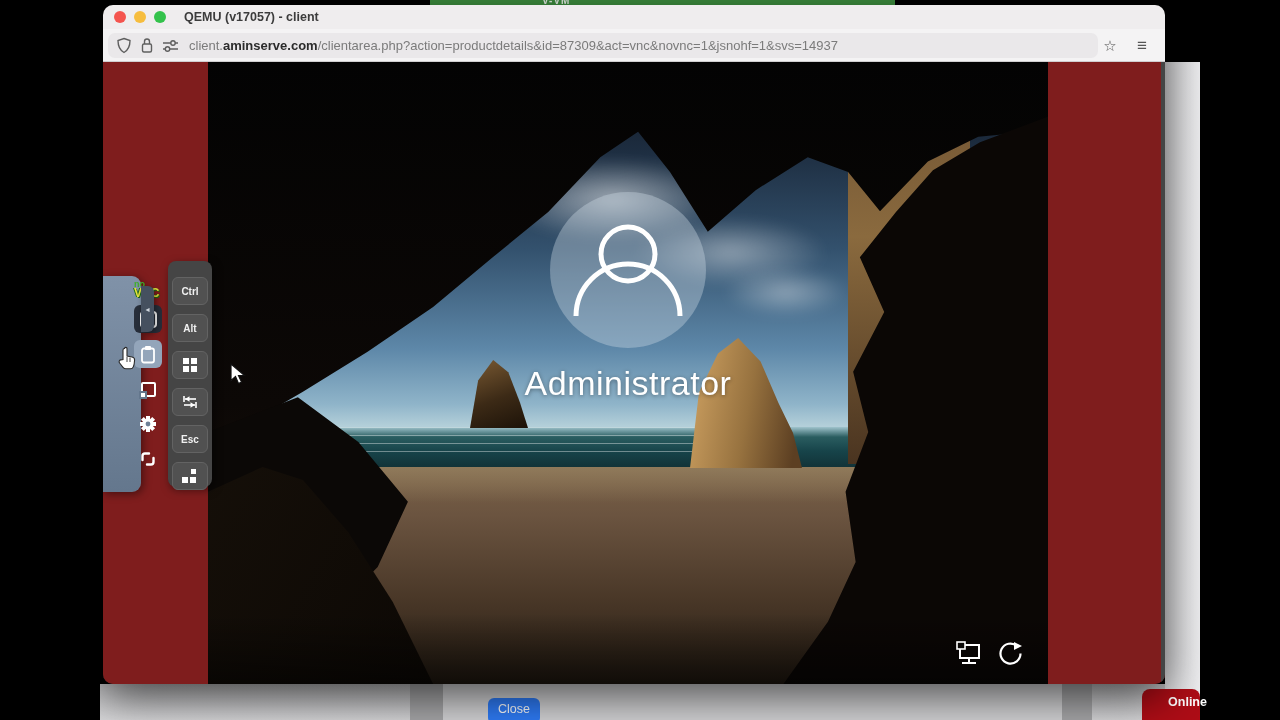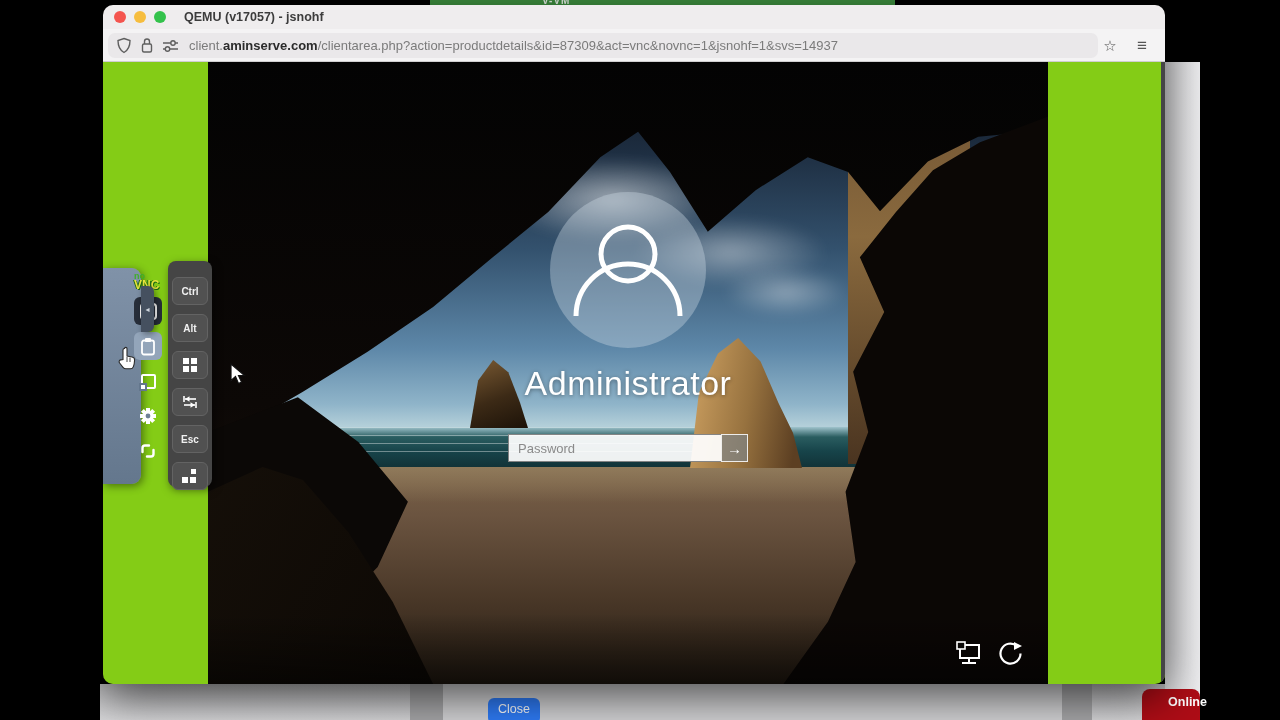--- a/index.html
+++ b/index.html
@@ -45,21 +45,21 @@
   #url-field svg { margin-left:8px; flex:none; }
   #url-text { font-size:13px; color:#7b7b7b; margin-left:10px; white-space:nowrap;
     overflow:hidden; }
   #url-text b { color:#2b2b2b; }
   .tb-icon { position:absolute; top:0; height:33px; width:30px; display:flex;
     align-items:center; justify-content:center; font-size:15px; color:#555; }
   #star-button { right:40px; }
   #menu-button { right:8px; font-size:17px; }
 
   
-  #content { position:absolute; left:0; top:57px; width:1062px; height:622px; background:#84cc16; }
+  #content { position:absolute; left:0; top:57px; width:1062px; height:622px; background:#7f1d1d; }
   #content-scrollbar { position:absolute; right:0; top:0; width:4px; height:622px; background:#454545; }
   #vnc-canvas { position:absolute; left:105px; top:0; width:840px; height:622px; overflow:hidden;
     background:#000; }
 
   
   #sky { position:absolute; inset:0;
     background:linear-gradient(180deg,#10151d 0%,#1d2d40 14%,#33516d 30%,#5d87a8 46%,#8fb4c9 55%,#b3cfd9 58.5%); }
   .cloud { position:absolute; border-radius:50%; filter:blur(6px); background:
     radial-gradient(ellipse at center, rgba(255,255,255,.85) 0%, rgba(255,255,255,0) 70%); }
   #cloud-1 { left:290px; top:95px;  width:230px; height:85px; opacity:.65; }
@@ -113,21 +113,21 @@
   #password-input { flex:1; height:28px; background:rgba(255,255,255,.93);
     border:1px solid rgba(70,70,70,.65); border-right:none; font-size:13px;
     color:#333; padding:0 9px; outline:none; font-family:"Liberation Sans",sans-serif; }
   #password-input::placeholder { color:#8a8a8a; }
   #password-submit { width:27px; height:28px; background:rgba(125,136,146,.62);
     border:1px solid rgba(255,255,255,.85); color:#fff; font-size:15px;
     display:flex; align-items:center; justify-content:center; }
   #lock-icons { position:absolute; left:745px; top:578px; display:flex; gap:14px; }
 
   
-  #novnc-bar { position:absolute; left:103px; top:268px; width:38px; height:216px; z-index:3;
+  #novnc-bar { position:absolute; left:103px; top:276px; width:38px; height:216px; z-index:3;
     background:linear-gradient(180deg,#8092a8,#64778d); border-radius:0 9px 9px 0;
     box-shadow:2px 2px 8px rgba(0,0,0,.45);padding-left:31px; }
   #novnc-logo { width:100%; text-align:center; padding-top:4px; line-height:9px; }
   #novnc-logo .l1 { display:block; color:#3fae2a; font-weight:bold; font-size:9px; }
   #novnc-logo .l2 { display:block; color:#e6e33c; font-weight:bold; font-size:12px;
     text-shadow:1px 1px 0 #1e6b14, -1px 0 0 #1e6b14; letter-spacing:0; }
   .bar-btn { width:28px; height:28px; margin:7px auto 0; border-radius:6px;
     display:flex; align-items:center; justify-content:center; }
   #kb-button { background:#272e3a; }
   #kb-key { width:17px; height:17px; border:2px solid #fff; border-radius:4px;
@@ -178,21 +178,21 @@
   <div id="close-button">Close</div>
   <div id="online-badge">Online</div>
 </div>
 
 <div id="window">
 
   <div id="titlebar">
     <div id="tl-close" class="tl"></div>
     <div id="tl-min" class="tl"></div>
     <div id="tl-max" class="tl"></div>
-    <div id="window-title">QEMU (v17057) - jsnohf</div>
+    <div id="window-title">QEMU (v17057) - client</div>
   </div>
 
   <div id="toolbar">
     <div id="url-field">
       <svg width="16" height="17" viewBox="0 0 16 17">
         <path d="M8 1.5 L14 3.5 C14 9 12.5 13 8 15.5 C3.5 13 2 9 2 3.5 Z" fill="none" stroke="#5f5f5f" stroke-width="1.4"></path>
       </svg>
       <svg width="14" height="17" viewBox="0 0 14 17">
         <rect x="2.5" y="7" width="9" height="8" rx="1.5" fill="none" stroke="#5f5f5f" stroke-width="1.4"></rect>
         <path d="M4.5 7 V4.5 A2.5 2.5 0 0 1 9.5 4.5 V7" fill="none" stroke="#5f5f5f" stroke-width="1.4"></path>
@@ -231,24 +231,20 @@
       <div id="bottom-vignette"></div>
 
       <div id="avatar">
         <svg width="156" height="156" viewBox="0 0 156 156">
           <circle cx="78" cy="62" r="27" fill="none" stroke="#fff" stroke-width="5"></circle>
           <path d="M26 124 A52 52 0 0 1 130 124" fill="none" stroke="#fff" stroke-width="5"></path>
         </svg>
       </div>
       <div id="username">Administrator</div>
 
-      <div id="password-row">
-        <input id="password-input" type="text" placeholder="Password" style="">
-        <div id="password-submit">→</div>
-      </div>
 
       <div id="lock-icons">
         <svg width="30" height="28" viewBox="0 0 30 28">
           <rect x="7" y="5" width="19" height="13" fill="none" stroke="#fff" stroke-width="2"></rect>
           <rect x="4" y="2" width="8" height="7" fill="#0c0a08" stroke="#fff" stroke-width="1.6"></rect>
           <line x1="16" y1="18" x2="16" y2="23" stroke="#fff" stroke-width="2"></line>
           <line x1="9" y1="23" x2="23" y2="23" stroke="#fff" stroke-width="2"></line>
           <line x1="2" y1="23" x2="2" y2="27" stroke="#fff" stroke-width="0"></line>
         </svg>
         <svg width="27" height="28" viewBox="0 0 27 28">

